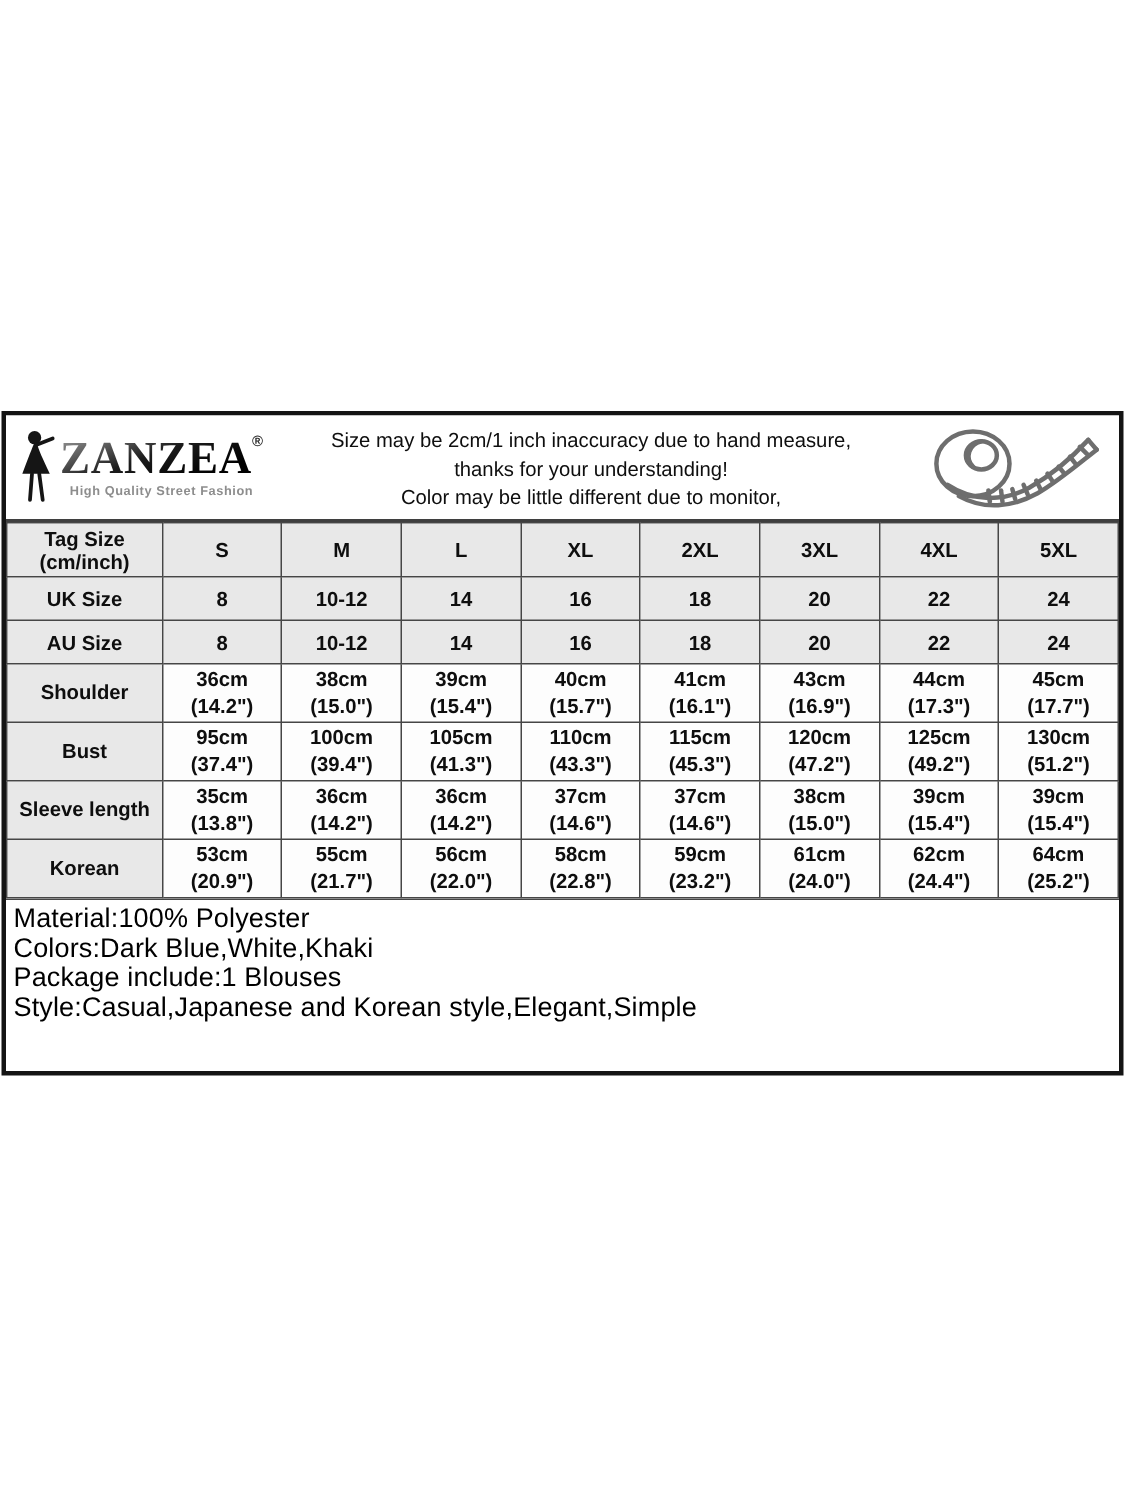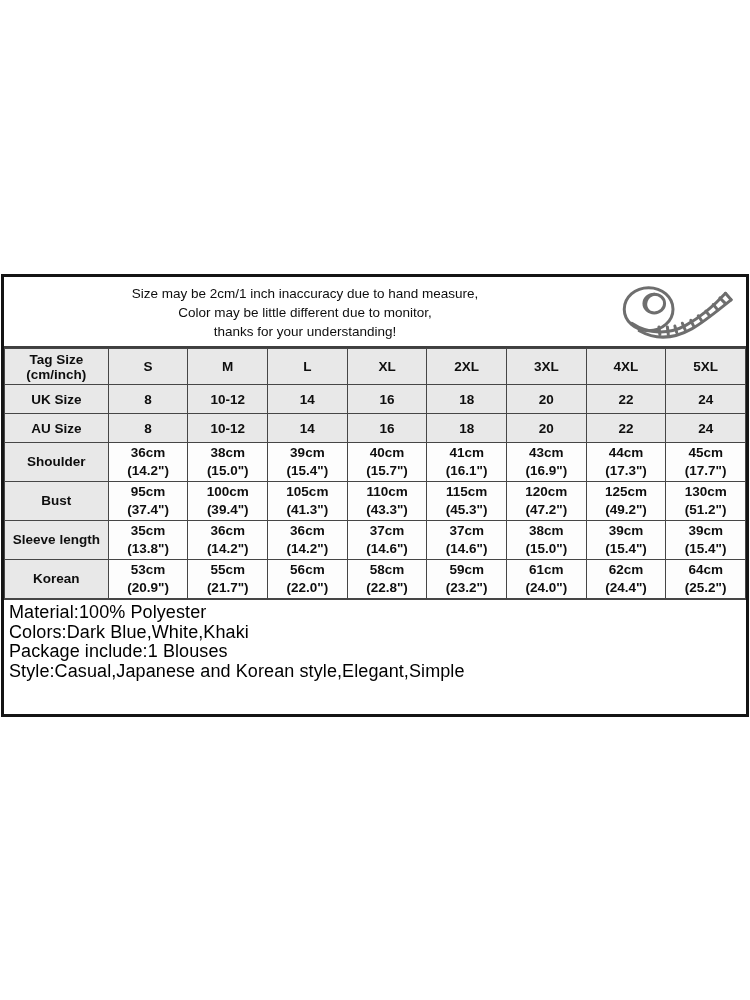--- a/index.html
+++ b/index.html
@@ -129,25 +129,45 @@
     letter-spacing: 0.1px;
   }
 </style>
 </head>
 <body>
 
 <div id="stage">
   <div class="chart-box">
 
     <div class="header-band">
+      <div class="logo-block">
+        <svg class="logo-figure" viewBox="0 0 26 56">
+          <g fill="#151515" stroke="none">
+            <circle cx="11" cy="6" r="4.6"></circle>
+            <path d="M11 9 C 9 14 7 19 2.5 31 L 21.5 31 C 16.5 20 13.5 14.5 12.5 9 Z"></path>
+          </g>
+          <g stroke="#151515" stroke-width="2.6" fill="none" stroke-linecap="round">
+            <path d="M12 11 L 23.5 6.5"></path>
+            <path d="M9.2 31 L 7.8 49"></path>
+            <path d="M14.2 31 L 16.6 49"></path>
+          </g>
+        </svg>
+        <div class="logo-text-col">
+          <div class="wordmark-row">
+            <span class="wordmark">ZANZEA</span>
+            <span class="reg-mark">®</span>
+          </div>
+          <div class="brand-tagline">High Quality Street Fashion</div>
+        </div>
+      </div>
 
       <div class="disclaimer">
         <div>Size may be 2cm/1 inch inaccuracy due to hand measure,</div>
+        <div>thanks for your understanding!</div>
         <div>Color may be little different due to monitor,</div>
-        <div>thanks for your understanding!</div>
       </div>
 
       <div class="tape-block">
         <svg width="124" height="60" viewBox="0 0 132 64" fill="none" stroke="#6e6e6e" stroke-width="3.2" stroke-linecap="round" stroke-linejoin="round">
           <ellipse cx="40" cy="29" rx="26" ry="23"></ellipse>
           <ellipse cx="46" cy="23" rx="11" ry="10"></ellipse>
           <path d="M46 13 C 37 15 34 25 40 31"></path>
           <path d="M22 44 C 40 56 62 56 80 46 C 96 37 110 25 122 12"></path>
           <path d="M30 52 C 48 62 68 60 86 50 C 100 42 114 30 128 19"></path>
           <path d="M122 12 L 128 19"></path>

